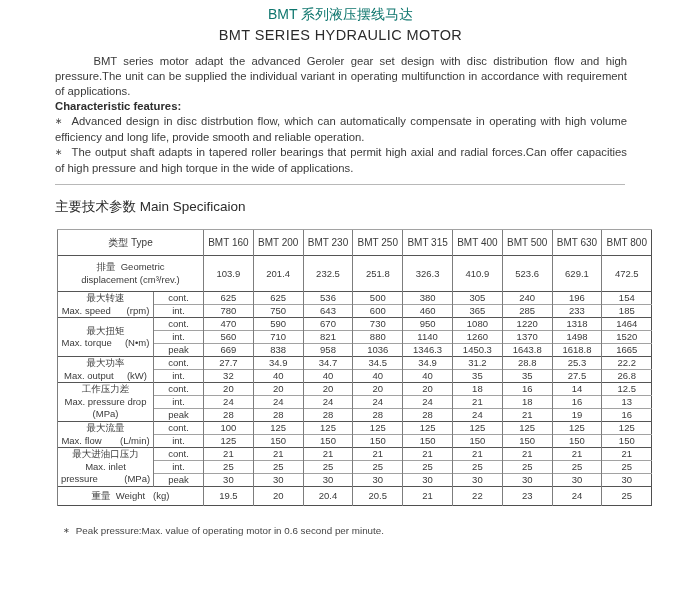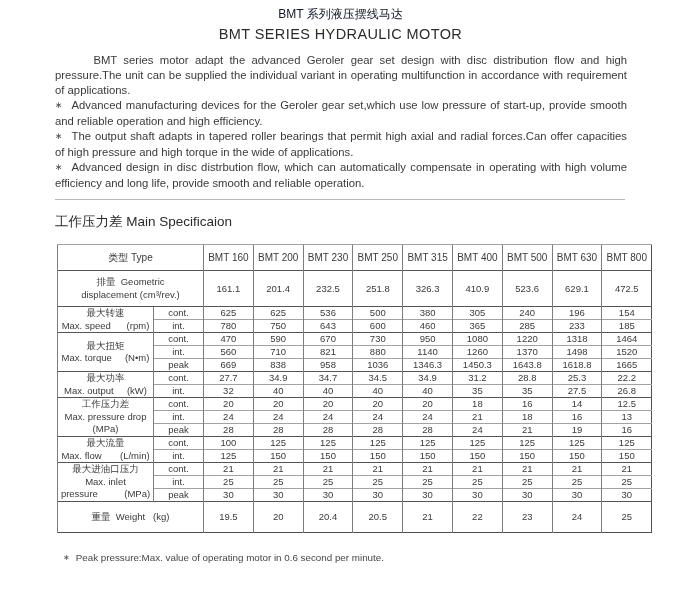--- a/index.html
+++ b/index.html
@@ -7,21 +7,21 @@
     width: 680px; height: 593px;
     background: #ffffff;
     font-family: "Liberation Sans", "DejaVu Sans", sans-serif;
     color: #3a3a3a;
     overflow: hidden;
   }
   .page { padding: 4px 54px 0 55px; }
 
   .title-zh {
     margin: 2px 0 0; text-align: center;
-    font-size: 12px; font-weight: 500; color: #0f172a;
+    font-size: 14px; font-weight: 500; color: #0f766e;
   }
   .title-en {
     margin: 3px 0 0; text-align: center;
     font-size: 14.5px; font-weight: 500; color: #2b2b2b;
     letter-spacing: 0.4px;
   }
 
   .intro {
     width: 572px; margin: 11px 0 0;
     font-size: 11.3px; line-height: 15px;
@@ -62,21 +62,21 @@
   table.spec td {
     border-left: 1px solid #7d7d7d;
     border-top: 1px solid #a2a2a2;
     padding: 0; text-align: center; vertical-align: middle;
     overflow: hidden; line-height: 12px;
   }
   table.spec td.gt { border-top: 1.3px solid #555555; }
   tr.h-header  { height: 26px; }
   tr.h-tall    { height: 36px; }
   tr.h-data    { height: 13px; }
-  tr.h-weight  { height: 31px; }
+  tr.h-weight  { height: 19px; }
   td.header-label { font-size: 10px; }
   td.col-header   { font-size: 10px; }
   td.label-cell {
     text-align: left; padding-left: 6px;
   }
   td.label-cell .label-line { white-space: pre; line-height: 12.5px; }
   td.sub-cell { text-align: left; padding-left: 7px; }
 
   .footnotes { margin: 17px 0 0 8px; }
   .footnote {
@@ -86,29 +86,29 @@
 </style>
 </head>
 <body>
 
 <div class="page">
   <h1 class="title-zh">BMT 系列液压摆线马达</h1>
   <h2 class="title-en">BMT SERIES HYDRAULIC MOTOR</h2>
 
   <p class="intro">BMT  series motor adapt the advanced Geroler gear set design with disc distribution flow and high pressure.The unit can be supplied the individual variant in operating multifunction in accordance with requirement of applications.</p>
 
+  <p class="features-heading">Characteristic features:</p>
   <div id="features">
-      <p class="feature"><span class="bullet">∗</span><span>Advanced manufacturing devices for the Geroler gear set,which use low pressure of start-up,  provide smooth and reliable operation and high efficiency.</span></p>
+      <p class="feature"><span class="bullet">∗</span><span>Advanced design in disc distrbution flow, which can automatically compensate in operating with high volume efficiency and long life, provide smooth and reliable operation.</span></p>
       <p class="feature"><span class="bullet">∗</span><span>The output shaft adapts in tapered roller bearings that permit high axial and radial forces.Can offer capacities of high pressure and high torque in the wide of applications.</span></p>
-      <p class="feature"><span class="bullet">∗</span><span>Advanced design in disc distrbution flow, which can automatically compensate in operating with high volume efficiency and long life, provide smooth and reliable operation.</span></p>
     </div>
 
   <hr class="divider">
 
-  <h3 class="section-heading">工作压力差 Main Specificaion</h3>
+  <h3 class="section-heading">主要技术参数 Main Specificaion</h3>
 
   <table class="spec" id="spec-table">
     <colgroup id="spec-cols">
         <col style="width: 96px;">
         <col style="width: 50px;">
         <col style="width: 49.8px;">
         <col style="width: 49.8px;">
         <col style="width: 49.8px;">
         <col style="width: 49.8px;">
         <col style="width: 49.8px;">
@@ -128,21 +128,21 @@
           <td class="col-header">BMT 400</td>
           <td class="col-header">BMT 500</td>
           <td class="col-header">BMT 630</td>
           <td class="col-header">BMT 800</td>
         </tr>
         <tr class="h-tall">
           <td class="label-cell gt" colspan="2" rowspan="1">
             <div class="label-line">排量  Geometric</div>
             <div class="label-line">displacement (cm³/rev.)</div>
           </td>
-          <td class="val-cell gt">161.1</td>
+          <td class="val-cell gt">103.9</td>
           <td class="val-cell gt">201.4</td>
           <td class="val-cell gt">232.5</td>
           <td class="val-cell gt">251.8</td>
           <td class="val-cell gt">326.3</td>
           <td class="val-cell gt">410.9</td>
           <td class="val-cell gt">523.6</td>
           <td class="val-cell gt">629.1</td>
           <td class="val-cell gt">472.5</td>
         </tr>
         <tr class="h-data">

